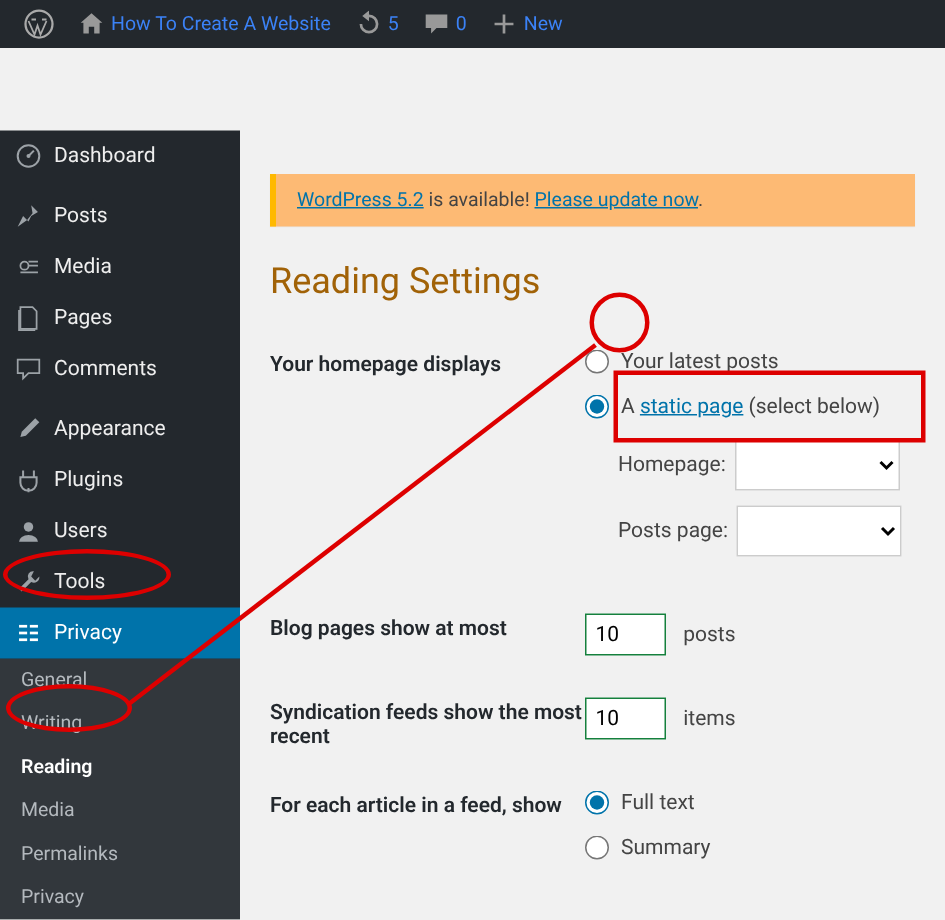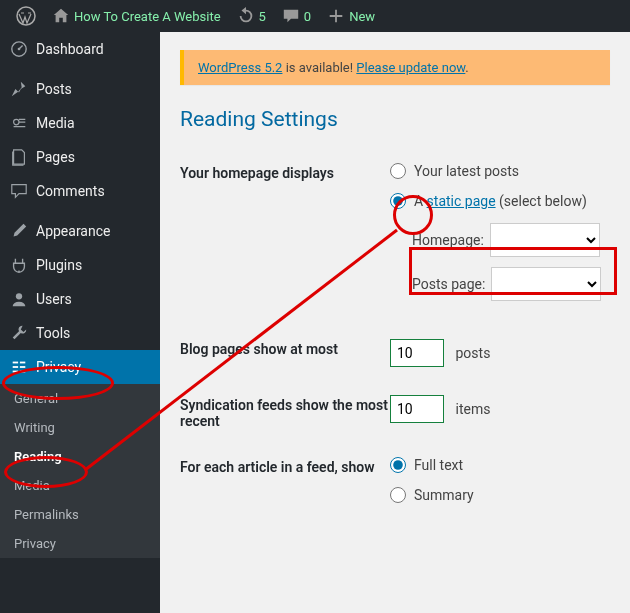--- a/index.html
+++ b/index.html
@@ -1,41 +1,41 @@
 <!DOCTYPE html>
 <html><head>
 <meta charset="utf-8">
 <style>
 * { margin: 0; padding: 0; box-sizing: border-box; font-family: -apple-system, BlinkMacSystemFont, "Segoe UI", Roboto, sans-serif; }
 body { width: 630px; height: 613px; background: #f1f1f1; overflow: hidden; position: relative; }
 
 
 .topbar { background: #23282d; color: #ccc; height: 32px; display: flex; align-items: center; font-size: 13px; padding: 0 8px; gap: 0; }
-.topbar-item { display: flex; align-items: center; gap: 4px; padding: 0 8px; height: 32px; color: #86efac; cursor: pointer; }
+.topbar-item { display: flex; align-items: center; gap: 4px; padding: 0 8px; height: 32px; color: #3b82f6; cursor: pointer; }
 .topbar-item svg { width: 18px; height: 18px; fill: #999; }
 .topbar-item.wp svg { width: 20px; height: 20px; fill: #aaa; }
 
 
-.layout { display: flex; height: calc(613px - 32px); }
+.layout { display: flex; height: calc(613px - 32px); align-items: flex-end; }
 .sidebar { width: 160px; background: #23282d; color: #eee; font-size: 14px; overflow: hidden; }
 .menu-item { display: flex; align-items: center; gap: 8px; padding: 8px 10px; color: #eee; cursor: pointer; }
 .menu-item svg { width: 18px; height: 18px; fill: #9ca2a7; flex-shrink: 0; }
 .menu-item.active { background: #0073aa; color: #fff; position: relative; }
 .menu-item.active svg { fill: #fff; }
 .menu-item.active::after { content:""; position:absolute; right:-8px; top:50%; margin-top:-8px; border:8px solid transparent; border-right-color:#f1f1f1; }
 .submenu { background: #32373c; }
 .submenu-item { padding: 7px 12px 7px 14px; color: #b4b9be; font-size: 13px; cursor: pointer; }
 .submenu-item.current { color: #fff; font-weight: 600; }
 .sep { height: 6px; }
 
 
 .main { flex: 1; padding: 12px 20px; background: #f1f1f1; overflow: hidden; }
 .notice { background: #fdba74; border-left: 4px solid #ffb900; padding: 10px 14px; margin: 6px 0 22px; box-shadow: 0 1px 1px rgba(0,0,0,0.04); font-size: 13px; color: #444; }
 .notice a { color: #0073aa; text-decoration: underline; }
-h1.title { font-size: 21px; font-weight: 400; color: #0369a1; margin-bottom: 18px; }
+h1.title { font-size: 24px; font-weight: 400; color: #a16207; margin-bottom: 18px; }
 .form-table { width: 100%; font-size: 14px; color: #444; }
 .form-row { display: flex; padding: 14px 0; }
 .form-label { width: 210px; font-weight: 600; color: #23282d; font-size: 14px; padding-top: 2px; }
 .form-field { flex: 1; }
 .radio-row { display: flex; align-items: center; gap: 8px; margin-bottom: 14px; font-size: 14px; }
 .radio-row input[type=radio] { width: 16px; height: 16px; accent-color: #0073aa; }
 .radio-row a { color: #0073aa; text-decoration: underline; }
 .sub-select { display: flex; align-items: center; gap: 6px; margin: 0 0 10px 22px; font-size: 14px; }
 .sub-select select { height: 28px; font-size: 14px; border: 1px solid #ccc; background: #fff; min-width: 110px; padding: 16px 4px; }
 .num-input { width: 54px; height: 28px; border: 1px solid #15803d; padding: 2px 6px; font-size: 14px; }

